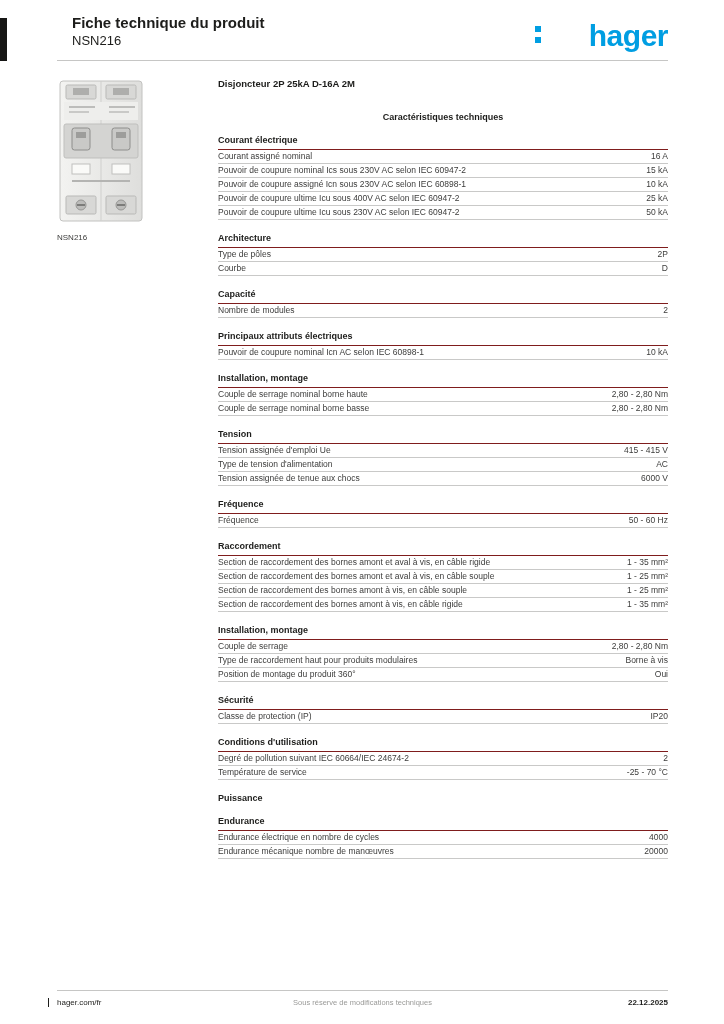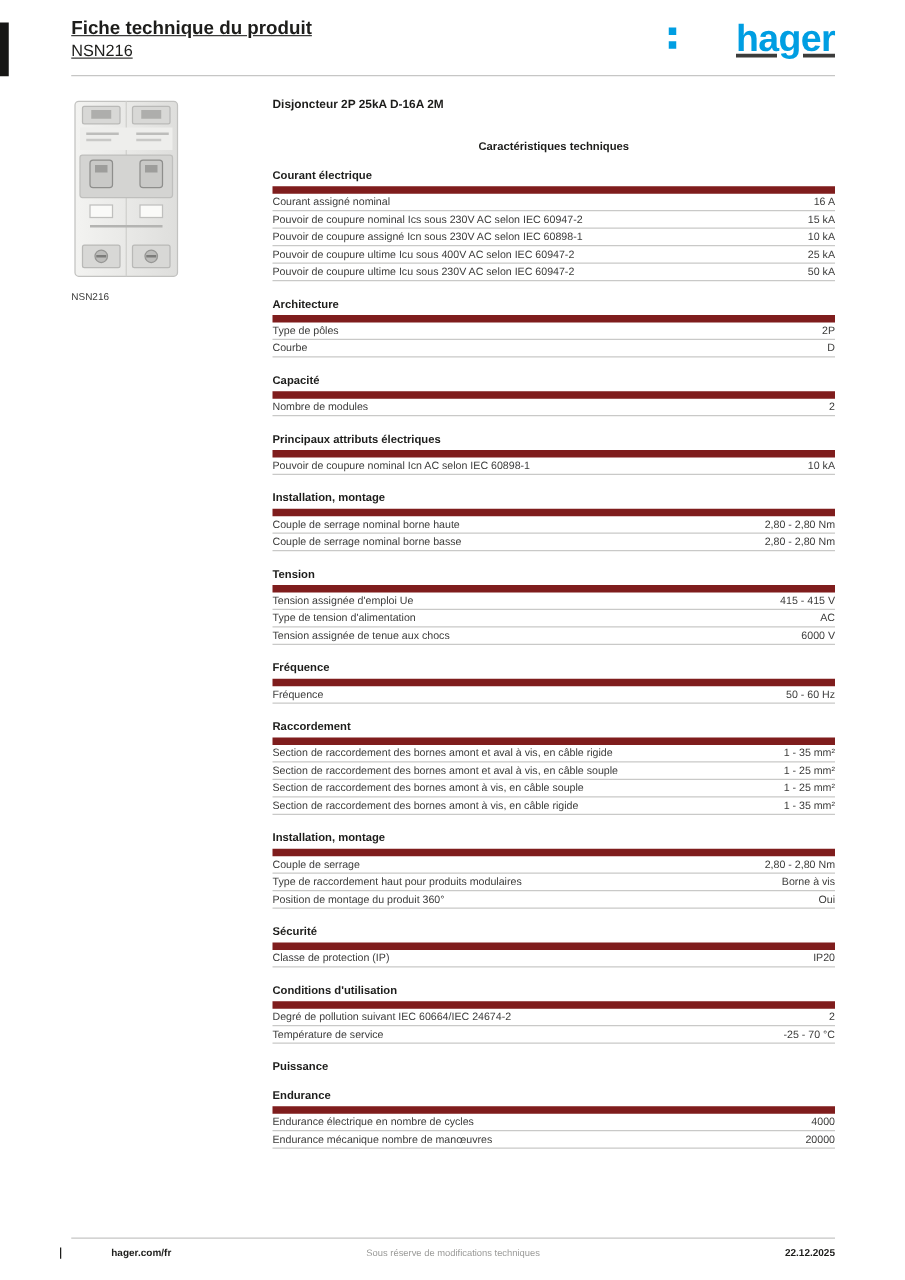--- a/index.html
+++ b/index.html
@@ -14,22 +14,22 @@
   }
 
   
   .print-mark {
     position: absolute; left: 0; top: 18px;
     width: 7px; height: 43px; background: #161615;
   }
 
   
   header {
-    padding: 14px 56px 0 57px;
-    display: flex; justify-content: space-between; align-items: center; text-decoration: underline;
+    padding: 14px 56px 0 72px;
+    display: flex; justify-content: space-between; align-items: flex-end;
   }
   .page-title {
     font-size: 15px; font-weight: bold; color: #1d1d1b;
     margin: 0; line-height: 17px;
   }
   .page-subtitle { font-size: 13px; color: #1d1d1b; margin-top: 3px; line-height: 14px; }
 
   .logo { display: flex; align-items: flex-end; color: #009ee2; margin-top: 1px; gap: 45px; }
   .logo-colon { display: flex; flex-direction: column; gap: 5px; margin-right: 3px; padding-bottom: 5px; }
   .logo-colon i { width: 6px; height: 6px; background: #009ee2; display: block; }
@@ -41,37 +41,37 @@
   .content { display: flex; margin-top: 17px; }
   .left-col { margin-left: 57px; width: 88px; flex: none; }
   .product-image { width: 88px; height: 146px; }
   .image-caption { font-size: 8px; color: #3c3c3b; margin-top: 9px; }
 
   .main-col { margin-left: 73px; margin-right: 56px; flex: 1; min-width: 0; }
   .product-title { font-size: 9.5px; font-weight: bold; color: #1d1d1b; line-height: 11px; }
   .tech-heading { font-size: 9px; font-weight: bold; color: #1d1d1b; margin-top: 23px; line-height: 10px; text-align: center; }
 
   .sec-title { font-size: 9px; font-weight: bold; color: #1d1d1b; margin: 13px 0 4px 0; line-height: 10px; }
-  .spec-table { border-top: 6px solid #7f1d1d; }
+  .spec-table { border-top: 1px solid #7f1d1d; }
   .spec-row {
     display: flex; justify-content: space-between; align-items: center;
     border-bottom: 1px solid #c9c9c8;
     padding: 2px 0; font-size: 8.5px; line-height: 9px;
   }
   .spec-label { color: #3c3c3b; }
   .spec-value { text-align: right; white-space: nowrap; margin-left: 12px; color: #3c3c3b; }
 
   
   footer { position: absolute; left: 0; right: 0; bottom: 0; height: 34px; }
   .footer-rule { border-top: 1px solid #c6c6c5; margin: 0 56px 0 57px; }
   .footer-row {
     display: flex; align-items: center; position: relative;
     margin: 7px 56px 0 57px; font-size: 8px; color: #1d1d1b;
   }
-  .footer-left { font-weight: bold; display: flex; align-items: flex-start; z-index: 1; gap: 32px; }
+  .footer-left { font-weight: normal; display: flex; align-items: flex-start; z-index: 1; }
   .footer-bar { width: 1px; height: 9px; background: #1d1d1b; margin-right: 8px; margin-left: -9px; }
   .footer-center {
     position: absolute; left: 0; right: 0; text-align: center;
     color: #9a9a98; font-size: 7.5px; font-weight: normal;
   }
   .footer-right { margin-left: auto; font-weight: bold; z-index: 1; }
 </style>
 </head>
 <body>
 

